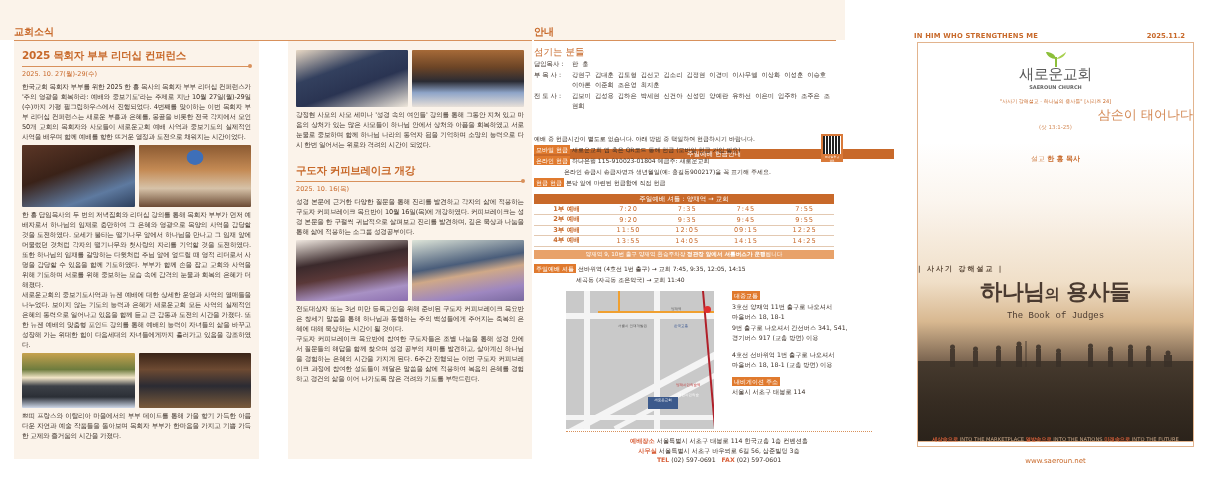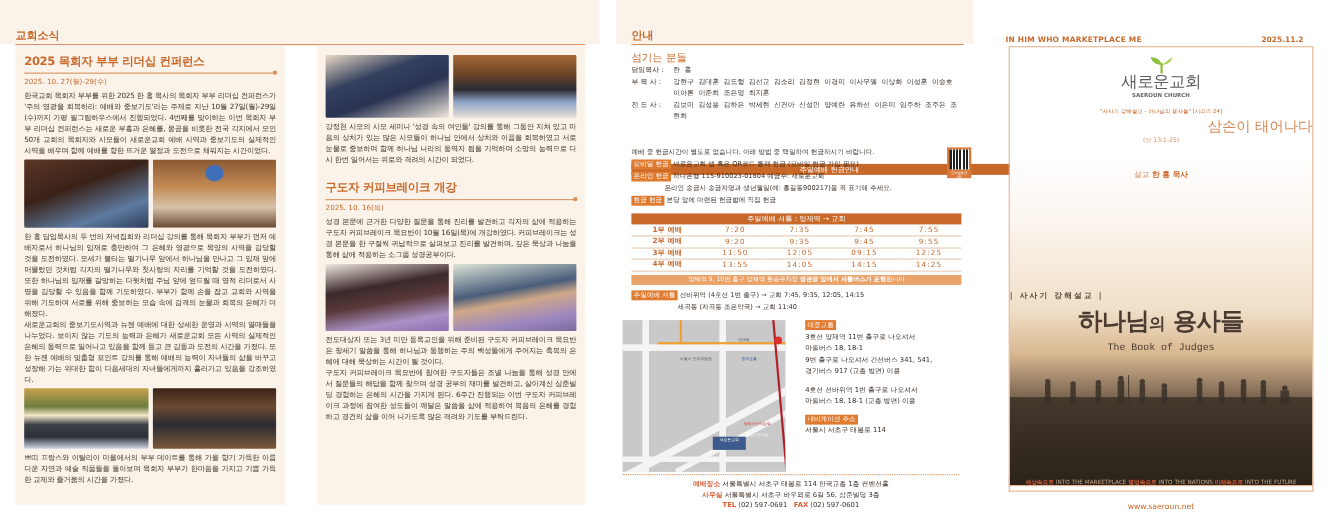--- a/index.html
+++ b/index.html
@@ -28,21 +28,21 @@
   .ph-speaker { height: 62px; background: linear-gradient(160deg, #5b3626 0%, #3a2218 40%, #5e7aa0 75%, #2d3f5c 100%); }
   .ph-hall { height: 62px; background: radial-gradient(ellipse at 50% 20%, #3e6fb8 0 10%, transparent 11%), linear-gradient(180deg, #8b5a32 0%, #c48a54 40%, #d6c2a8 70%, #6b4a34 100%); }
   .ph-group { height: 55px; background: linear-gradient(180deg, #c7a24e 0%, #6e7c3e 30%, #f3e6c8 45%, #3d4148 60%, #2b2f36 80%, #cfd8e8 100%); }
   .ph-stage { height: 55px; background: linear-gradient(180deg, #3a2418 0%, #6d4a32 30%, #2b2b33 60%, #7a5a3a 100%); }
   .ph-couple { height: 57px; background: linear-gradient(160deg, #e8d8c4 0%, #33405e 35%, #2a3452 60%, #f0e8dc 100%); }
   .ph-women { height: 57px; background: linear-gradient(180deg, #a66a38 0%, #6d4526 30%, #2b2b33 55%, #8ea4c8 75%, #e8e0d8 100%); }
   .ph-table1 { height: 61px; background: linear-gradient(170deg, #f0e8e0 0%, #3b2a2c 35%, #5a3838 55%, #a891c4 80%, #8c6fb0 100%); }
   .ph-table2 { height: 61px; background: linear-gradient(170deg, #dde4d8 0%, #4a5d7a 40%, #cfa888 55%, #9e87c0 80%, #7a6aa0 100%); }
 
   
-  .info-wrap { left: 560px; width: 325px; }
+  .info-wrap { left: 520px; width: 325px; }
   .info-topband { position: absolute; left: 0; top: 0; width: 325px; height: 40px; background: #fbf3ea; }
   .info-heading { position: absolute; left: 14px; top: 25px; font-size: 10px; font-weight: bold; color: #c8692a; }
   .info-rule { position: absolute; left: 14px; top: 40px; width: 302px; height: 1px; background: #d8915c; }
 
   .serve-title { position: absolute; left: 14px; top: 46px; font-size: 9.5px; color: #c8692a; }
   .serve-list { position: absolute; left: 14px; top: 59px; width: 300px; font-size: 6.3px; line-height: 10.5px; }
   .serve-row { display: flex; }
   .serve-label { width: 38px; flex-shrink: 0; white-space: pre; }
   .serve-names { flex: 1; word-spacing: 2px; }
 
@@ -137,21 +137,21 @@
     <div style="height:12px"></div>
     <div class="article-title">구도자 커피브레이크 개강</div>
     <div class="article-rule"></div>
     <div class="article-date">2025. 10. 16(목)</div>
     <p class="para">성경 본문에 근거한 다양한 질문을 통해 진리를 발견하고 각자의 삶에 적용하는 구도자 커피브레이크 목요반이 10월 16일(목)에 개강하였다. 커피브레이크는 성경 본문을 한 구절씩 귀납적으로 살펴보고 진리를 발견하며, 깊은 묵상과 나눔을 통해 삶에 적용하는 소그룹 성경공부이다.</p>
     <div class="photo-row">
       <div class="photo ph-table1"></div>
       <div class="photo ph-table2"></div>
     </div>
     <p class="para">전도대상자 또는 3년 미만 등록교인을 위해 준비된 구도자 커피브레이크 목요반은 창세기 말씀을 통해 하나님과 동행하는 주의 백성들에게 주어지는 축복의 은혜에 대해 묵상하는 시간이 될 것이다.</p>
-    <p class="para">구도자 커피브레이크 목요반에 참여한 구도자들은 조별 나눔을 통해 성경 안에서 질문들의 해답을 함께 찾으며 성경 공부의 재미를 발견하고, 살아계신 삼준빌딩 경험하는 은혜의 시간을 가지게 된다. 6주간 진행되는 이번 구도자 커피브레이크 과정에 참여한 성도들이 깨달은 말씀을 삶에 적용하여 복음의 은혜를 경험하고 경건의 삶을 이어 나가도록 많은 격려와 기도를 부탁드린다.</p>
+    <p class="para">구도자 커피브레이크 목요반에 참여한 구도자들은 조별 나눔을 통해 성경 안에서 질문들의 해답을 함께 찾으며 성경 공부의 재미를 발견하고, 살아계신 하나님을 경험하는 은혜의 시간을 가지게 된다. 6주간 진행되는 이번 구도자 커피브레이크 과정에 참여한 성도들이 깨달은 말씀을 삶에 적용하여 복음의 은혜를 경험하고 경건의 삶을 이어 나가도록 많은 격려와 기도를 부탁드린다.</p>
   </div>
 </div>
 
 <div class="page info-wrap">
   <div class="info-topband"></div>
   <div class="info-heading">안내</div>
   <div class="info-rule"></div>
 
   <div class="serve-title">섬기는 분들</div>
   <div class="serve-list">
@@ -258,21 +258,21 @@
 </div>
 
 <div class="dotted"></div>
 <div class="address">
   <div><span class="k">예배장소</span> <span>서울특별시 서초구 태봉로 114 한국교총 1층 컨벤션홀</span></div>
   <div><span class="k">사무실</span> <span>서울특별시 서초구 바우뫼로 6길 56, 삼준빌딩 3층</span></div>
   <div><span class="k">TEL</span> <span>(02) 597-0691</span>&nbsp;&nbsp; <span class="k">FAX</span> <span>(02) 597-0601</span></div>
 </div>
 
 <div class="page cover-wrap">
-  <div class="cover-top-left">IN HIM WHO MARKETPLACE ME</div>
+  <div class="cover-top-left">IN HIM WHO STRENGTHENS ME</div>
   <div class="cover-top-right">2025.11.2</div>
   <div class="cover-frame">
     <svg class="logo-leaf" viewBox="0 0 22 16">
       <path d="M11 16 C11 10 11 8 11 6" stroke="#8cbf3a" stroke-width="2" fill="none"></path>
       <path d="M11 8 C6 8 2 5 1 1 C6 1 10 3 11 8 Z" fill="#8cbf3a"></path>
       <path d="M11 8 C14 6 18 3 21 1 C20 5 16 8 11 8 Z" fill="#a8d050"></path>
     </svg>
     <div class="logo-text">새로운교회</div>
     <div class="logo-sub">SAEROUN CHURCH</div>
     <div class="series">"사사기 강해설교 - 하나님의 용사들" [시리즈 24]</div>

